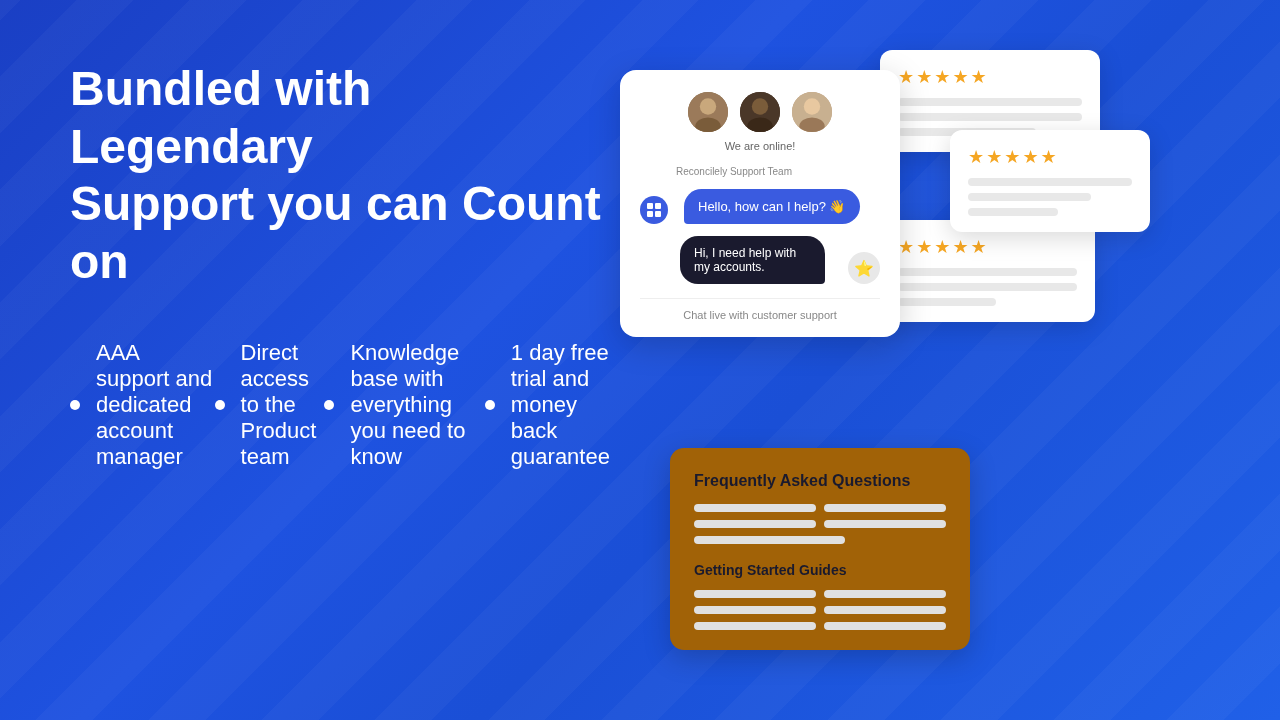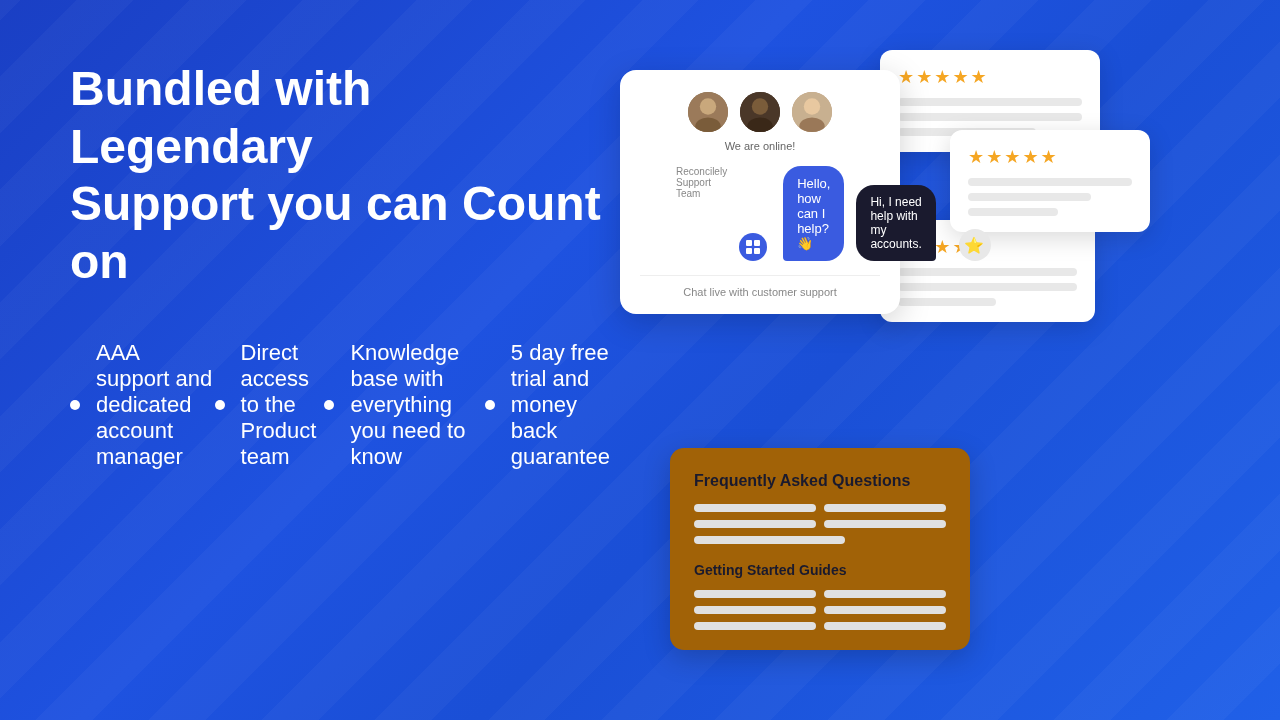--- a/index.html
+++ b/index.html
@@ -107,21 +107,21 @@
 
     .online-text {
       text-align: center;
       font-size: 11px;
       color: #666;
       margin-bottom: 14px;
     }
 
     .chat-messages {
       display: flex;
-      flex-direction: row;
+      flex-direction: column;
       gap: 12px;
       margin-bottom: 14px;
     }
 
     .chat-row {
       display: flex;
       align-items: flex-end;
       gap: 16px;
     }
 
@@ -155,20 +155,21 @@
       font-size: 12px;
       max-width: 200px;
       margin-left: auto;
     }
 
     .chat-row-right {
       display: flex;
       align-items: flex-end;
       justify-content: flex-end;
       gap: 23px;
+      margin-left: 40px;
     }
 
     .send-btn {
       width: 32px;
       height: 32px;
       border-radius: 50%;
       background: #e8e8e8;
       display: flex;
       align-items: center;
       justify-content: center;
@@ -323,21 +324,21 @@
       <li>
         <span class="bullet-dot"></span>
         <span>Direct access to the Product team</span>
       </li>
       <li>
         <span class="bullet-dot"></span>
         <span>Knowledge base with everything you need to know</span>
       </li>
       <li>
         <span class="bullet-dot"></span>
-        <span>5 day free trial and money back guarantee</span>
+        <span>1 day free trial and money back guarantee</span>
       </li>
     </ul>
   </div>
 
   <div class="right">
 
     <div class="chat-card">
       <div class="chat-avatars">
         <div class="human-avatar" style="background:#8B7355;">
           <svg width="44" height="44" viewBox="0 0 44 44" xmlns="http://www.w3.org/2000/svg">

